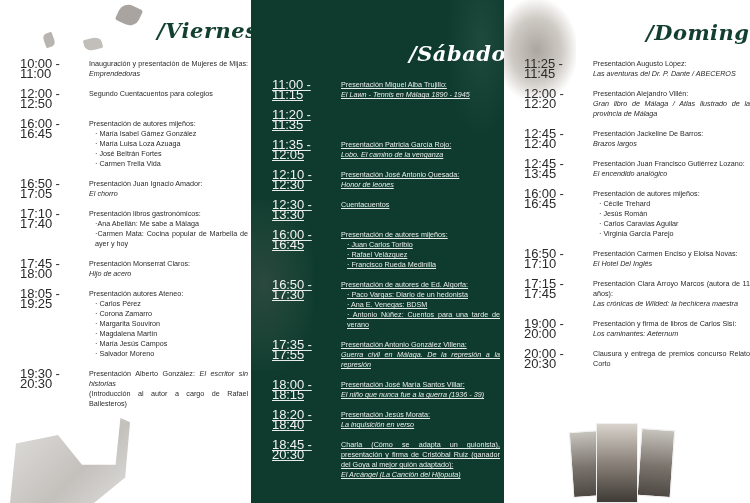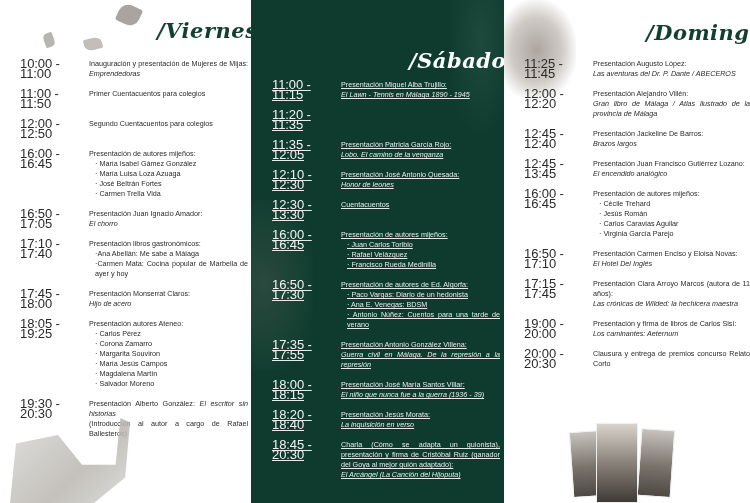--- a/index.html
+++ b/index.html
@@ -13,21 +13,21 @@
 
   .day-title {
     position: absolute;
     font-family: "DejaVu Serif", serif;
     font-style: italic;
     font-weight: bold;
     font-size: 21px;
     letter-spacing: 0.5px;
   }
   .panel-left .day-title { left: 157px; top: 18px; color: #123f30; }
-  .panel-mid .day-title { left: 158px; top: 48px; color: #ffffff; }
+  .panel-mid .day-title { left: 158px; top: 41px; color: #ffffff; }
   .panel-right .day-title { left: 142px; top: 20px; color: #123f30; }
 
   .events { position: absolute; }
   .panel-left .events { left: 20px; top: 59px; width: 228px; }
   .panel-mid .events { left: 21px; top: 80px; width: 228px; text-decoration: underline; }
   .panel-right .events { left: 20px; top: 59px; width: 226px; }
 
   .event { display: flex; margin-bottom: 10px; font-size: 7.2px; line-height: 10px; }
   .event .time { width: 69px; flex: 0 0 69px; font-size: 13px; letter-spacing: -0.1px; }
   .panel-mid .event .time { color: #f2f2f2; }
@@ -57,24 +57,20 @@
   <div class="deco leaf1"></div>
   <div class="deco leaf2"></div>
   <div class="deco leaf3"></div>
   <div class="day-title">/Viernes</div>
   <div class="events">
       <div class="event">
         <div class="time">10:00 - 11:00</div>
         <div class="desc">Inauguración y presentación de Mujeres de Mijas: <span class="it">Emprendedoras</span></div>
       </div>
       <div class="event">
-        <div class="time">11:00 - 11:50</div>
-        <div class="desc">Primer Cuentacuentos para colegios</div>
-      </div>
-      <div class="event">
         <div class="time">12:00 - 12:50</div>
         <div class="desc">Segundo Cuentacuentos para colegios</div>
       </div>
       <div class="event">
         <div class="time">16:00 - 16:45</div>
         <div class="desc">Presentación de autores mijeños:<span class="sub">· María Isabel Gámez González</span><span class="sub">· María Luisa Loza Azuaga</span><span class="sub">· José Beltrán Fortes</span><span class="sub">· Carmen Trella Vida</span></div>
       </div>
       <div class="event">
         <div class="time">16:50 - 17:05</div>
         <div class="desc">Presentación Juan Ignacio Amador:<br><span class="it">El chorro</span></div>
@@ -82,21 +78,21 @@
       <div class="event">
         <div class="time">17:10 - 17:40</div>
         <div class="desc">Presentación libros gastronómicos:<span class="sub">·Ana Abellán: Me sabe a Málaga</span><span class="sub">·Carmen Mata: Cocina popular de Marbella de ayer y hoy</span></div>
       </div>
       <div class="event">
         <div class="time">17:45 - 18:00</div>
         <div class="desc">Presentación Monserrat Claros:<br><span class="it">Hijo de acero</span></div>
       </div>
       <div class="event">
         <div class="time">18:05 - 19:25</div>
-        <div class="desc">Presentación autores Ateneo:<span class="sub">· Carlos Pérez</span><span class="sub">· Corona Zamarro</span><span class="sub">· Margarita Souviron</span><span class="sub">· María Jesús Campos</span><span class="sub">· Magdalena Martín</span><span class="sub">· Salvador Moreno</span></div>
+        <div class="desc">Presentación autores Ateneo:<span class="sub">· Carlos Pérez</span><span class="sub">· Corona Zamarro</span><span class="sub">· Margarita Souviron</span><span class="sub">· Magdalena Martín</span><span class="sub">· María Jesús Campos</span><span class="sub">· Salvador Moreno</span></div>
       </div>
       <div class="event">
         <div class="time">19:30 - 20:30</div>
         <div class="desc">Presentación Alberto González: <span class="it">El escritor sin historias</span><br>(Introducción al autor a cargo de Rafael Ballesteros)</div>
       </div>
     </div>
   <div class="deco origami"></div>
 </div>
 
 <div class="panel panel-mid">

